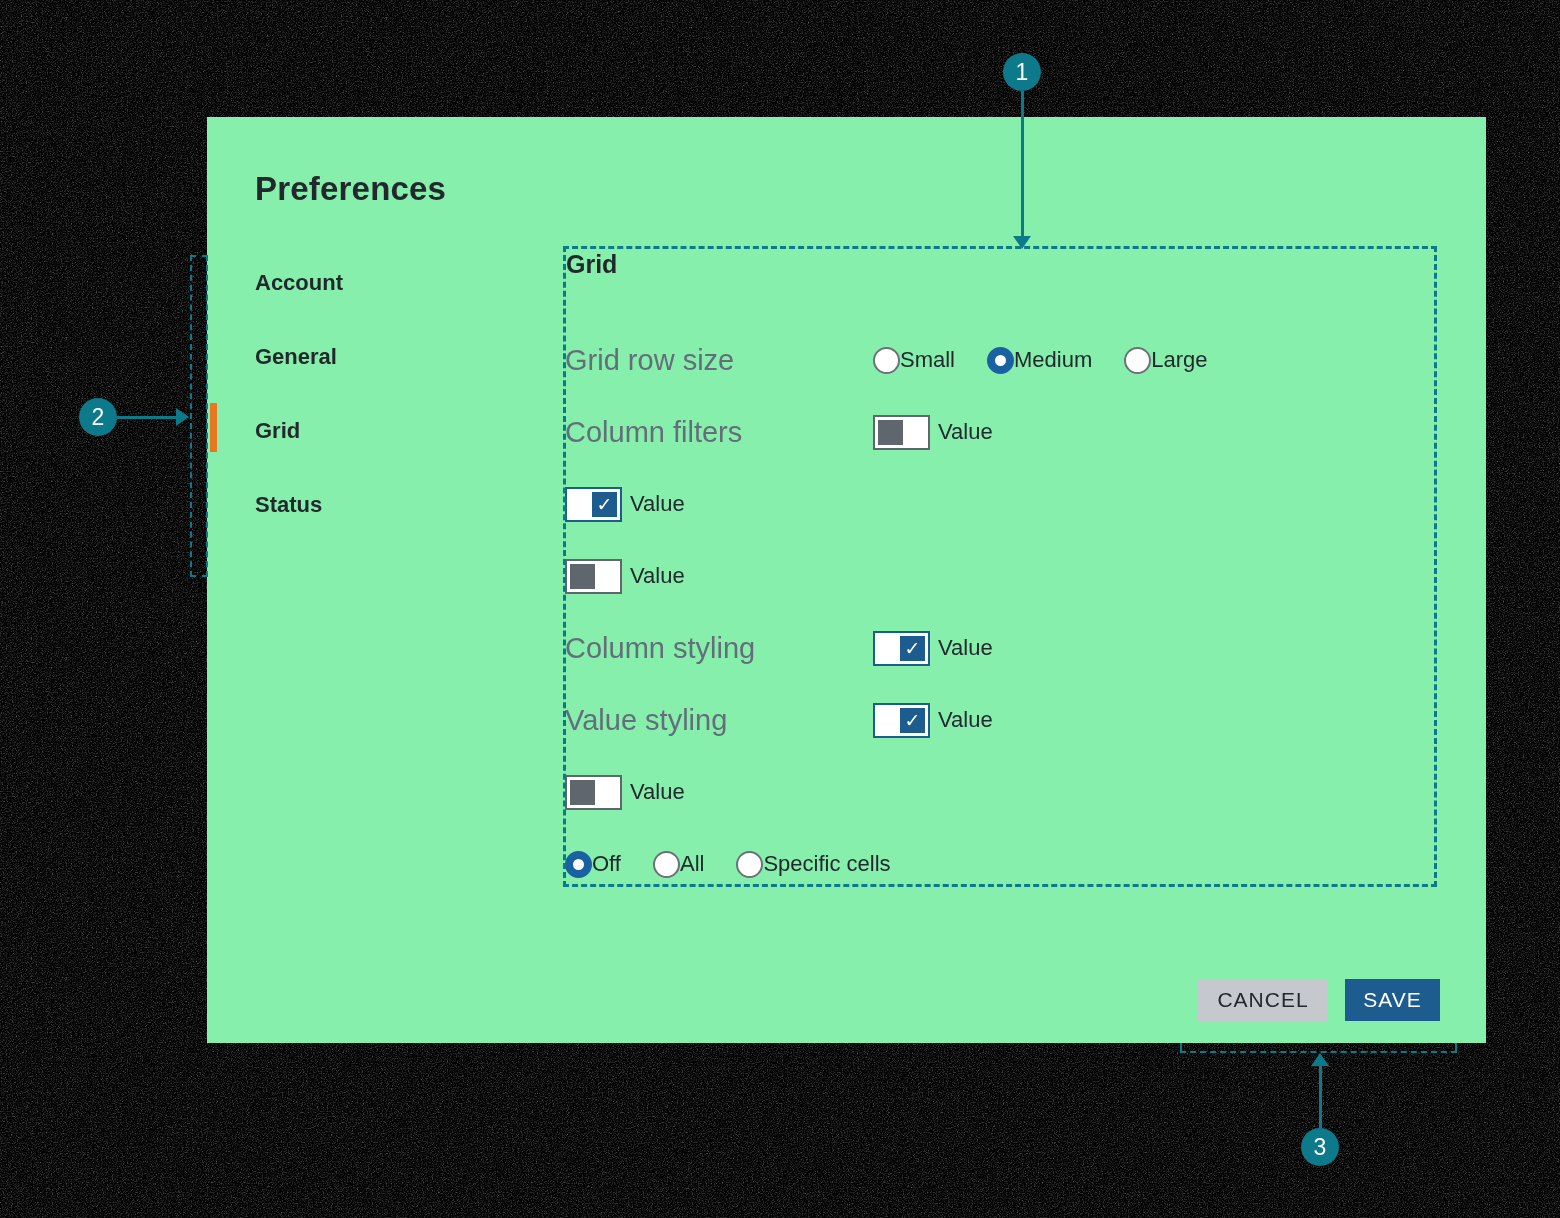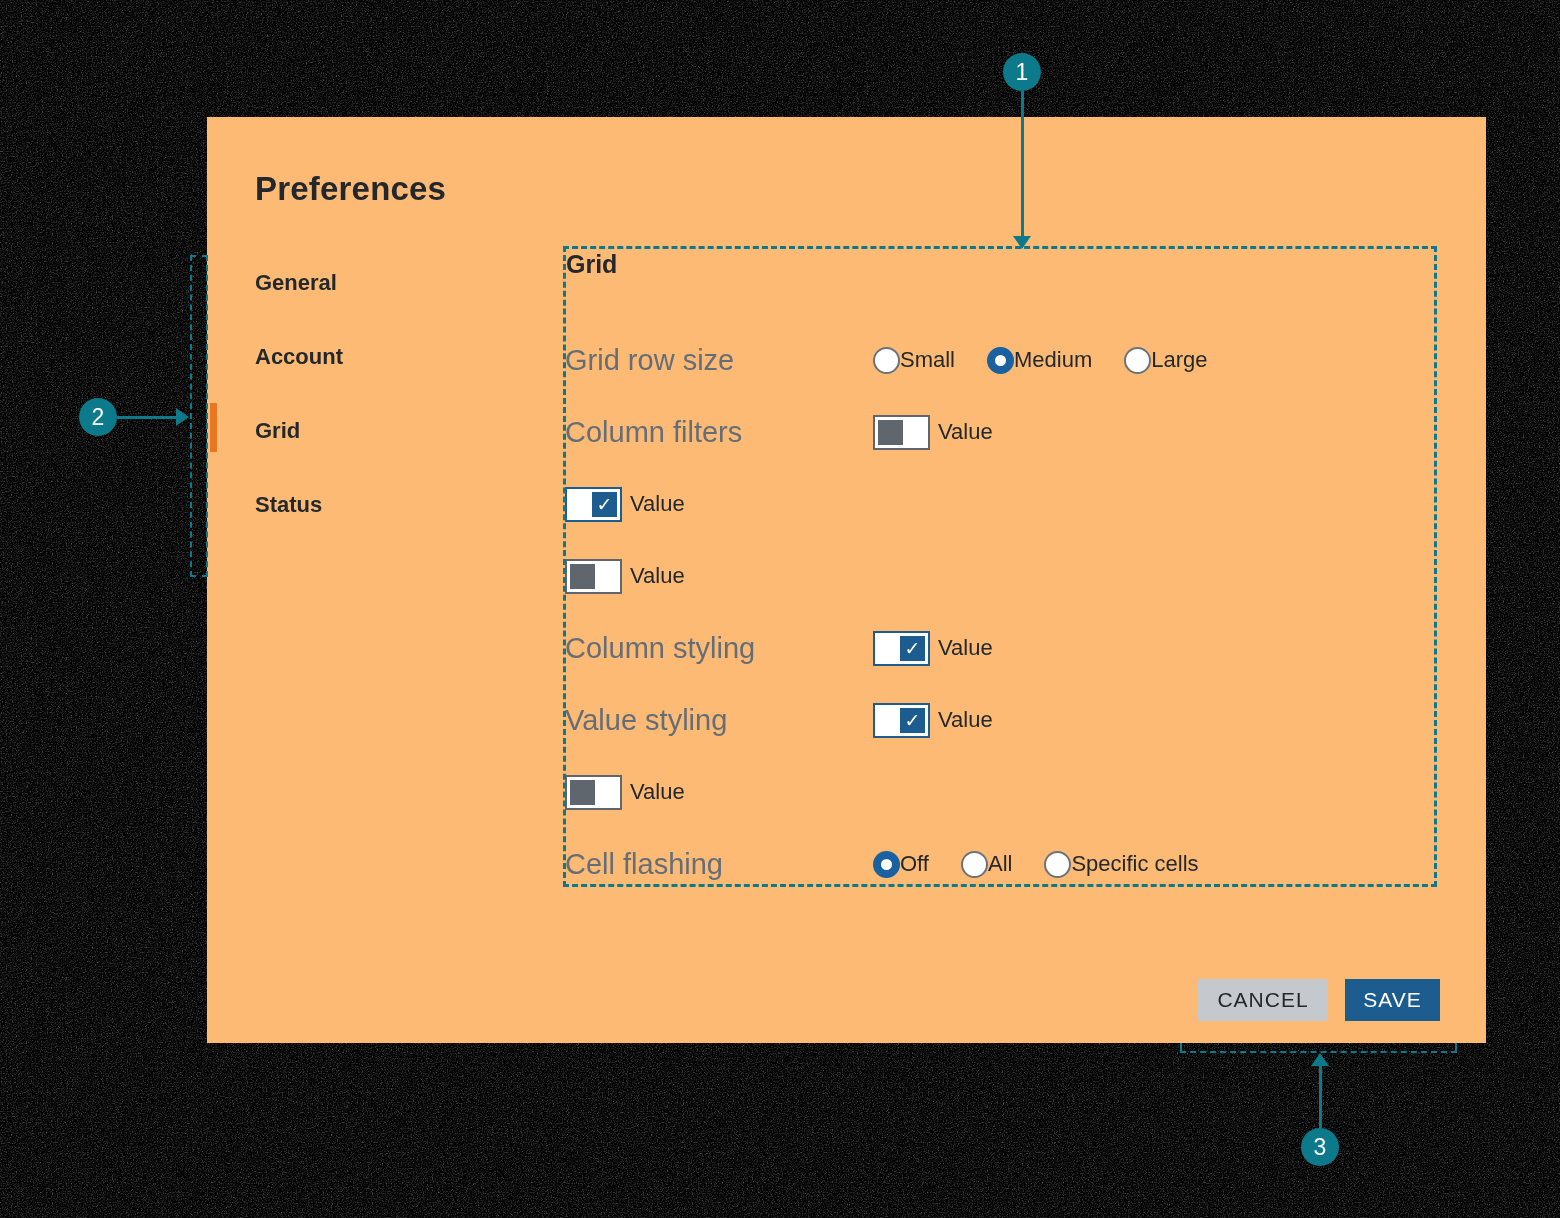--- a/index.html
+++ b/index.html
@@ -7,21 +7,21 @@
     --dark:#23282d; --gray-label:#646e78; --toggle-gray:#5f666d; --cancel-bg:#c5c9cd;
   }
   *{box-sizing:border-box;margin:0;padding:0}
   html,body{width:1560px;height:1218px;overflow:hidden;background:#000;
     font-family:"Liberation Sans",sans-serif;}
   .canvas{position:relative;width:1560px;height:1218px;background:#020202;}
   .bg-noise{position:absolute;inset:0;width:100%;height:100%;z-index:0}
 
   
   .dialog{position:absolute;left:207px;top:117px;width:1279px;height:926px;
-    background:#fdba74;z-index:1}
+    background:#86efac;z-index:1}
   .dialog-title{position:absolute;left:48px;top:53px;font-size:33px;font-weight:700;
     color:var(--dark);letter-spacing:.2px}
 
   .sidebar{position:absolute;left:48px;top:129px;width:190px}
   .side-item{height:74px;display:flex;align-items:center;font-size:22px;font-weight:600;
     color:var(--dark);cursor:pointer}
   .active-bar{position:absolute;left:3px;top:286px;width:7px;height:49px;
     background:var(--orange)}
 
   .panel-heading{position:absolute;left:359px;top:133px;font-size:25px;font-weight:600;
@@ -88,22 +88,22 @@
       <feColorMatrix type="matrix" values="0 0 0 0 1  0 0 0 0 1  0 0 0 0 1  0.55 0.55 0.55 0 -0.78"></feColorMatrix>
     </filter>
     <rect width="100%" height="100%" fill="#020202"></rect>
     <rect width="100%" height="100%" filter="url(#grain)" opacity="0.75"></rect>
   </svg>
 
   <div class="dialog">
     <div class="dialog-title">Preferences</div>
 
     <div class="sidebar" id="sidebar">
+        <div class="side-item">Account</div>
         <div class="side-item">General</div>
-        <div class="side-item">Account</div>
         <div class="side-item active">Grid</div>
         <div class="side-item">Status</div>
       </div>
     <div class="active-bar"></div>
 
     <div class="panel-heading">Grid</div>
 
     <div class="rows" id="rows">
         <div class="row">
           <span class="row-label">Grid row size</span>
@@ -167,21 +167,20 @@
         </div>
         <div class="row">
           <div class="row-controls">
             <div class="toggle">
               <span class="knob"></span>
             </div>
             <span class="value-text">Value</span>
           </div>
         </div>
         <div class="row">
-          <span class="row-label">Cell flashing</span>
           <div class="row-controls">
             <div class="radio-opt">
               <span class="radio selected"></span>
               <span class="radio-text">Off</span>
             </div>
             <div class="radio-opt">
               <span class="radio"></span>
               <span class="radio-text">All</span>
             </div>
             <div class="radio-opt">

